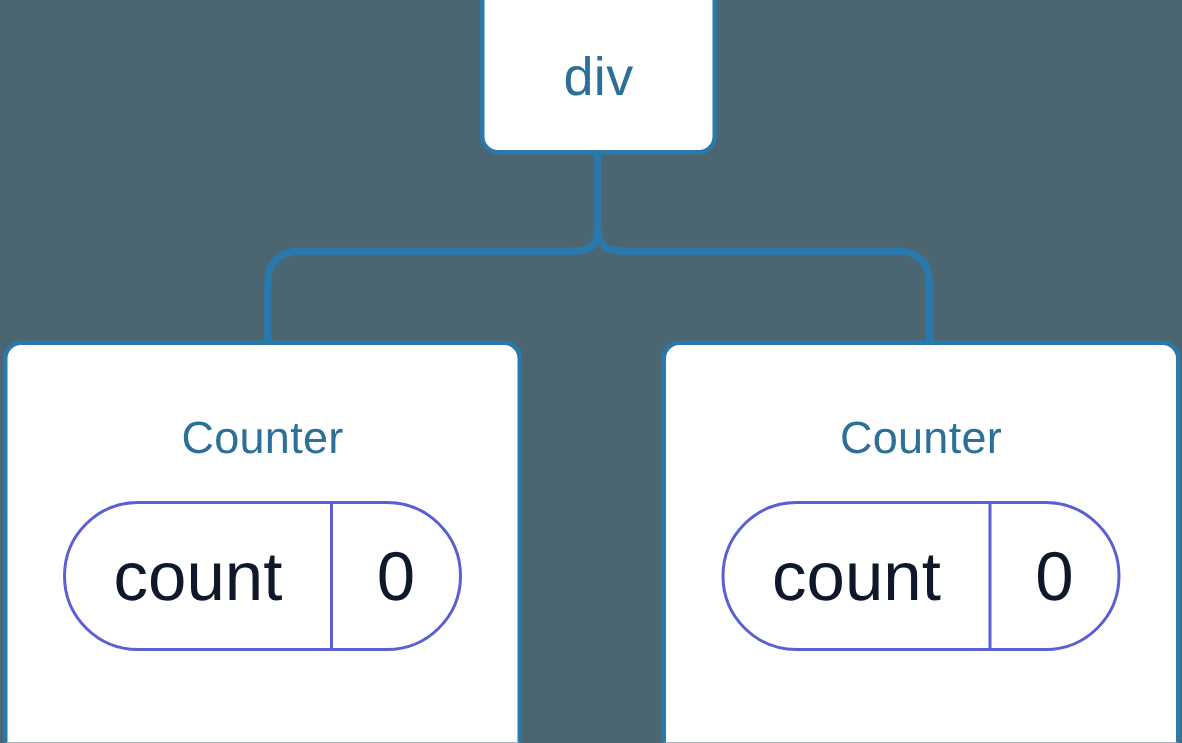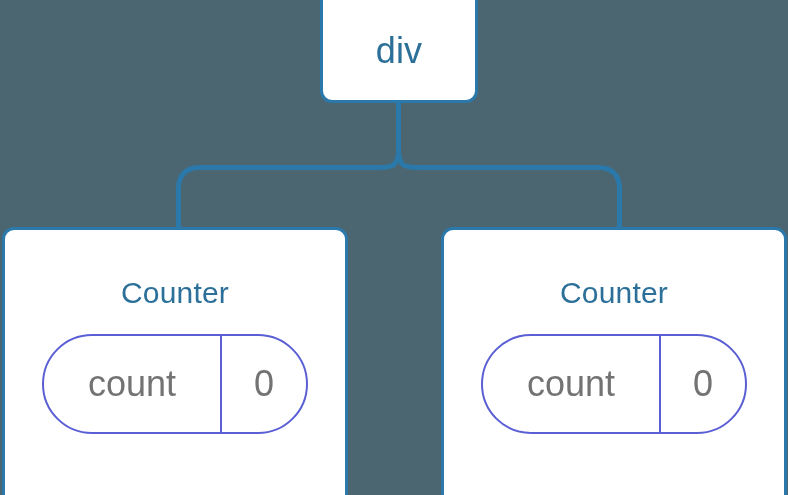--- a/index.html
+++ b/index.html
@@ -90,22 +90,22 @@
     display: flex;
     align-items: stretch;
     background: #ffffff;
     overflow: hidden;
   }
   .state-key,
   .state-value {
     display: flex;
     align-items: center;
     justify-content: center;
-    color: #737373;
-    font-size: 36px;
+    color: #0f172a;
+    font-size: 46px;
     line-height: 1;
   }
   .state-key {
     flex: 0 0 176px;
     border-right: 2px solid #5b5fd4;
   }
   .state-value {
     flex: 1 1 auto;
   }
 </style>

